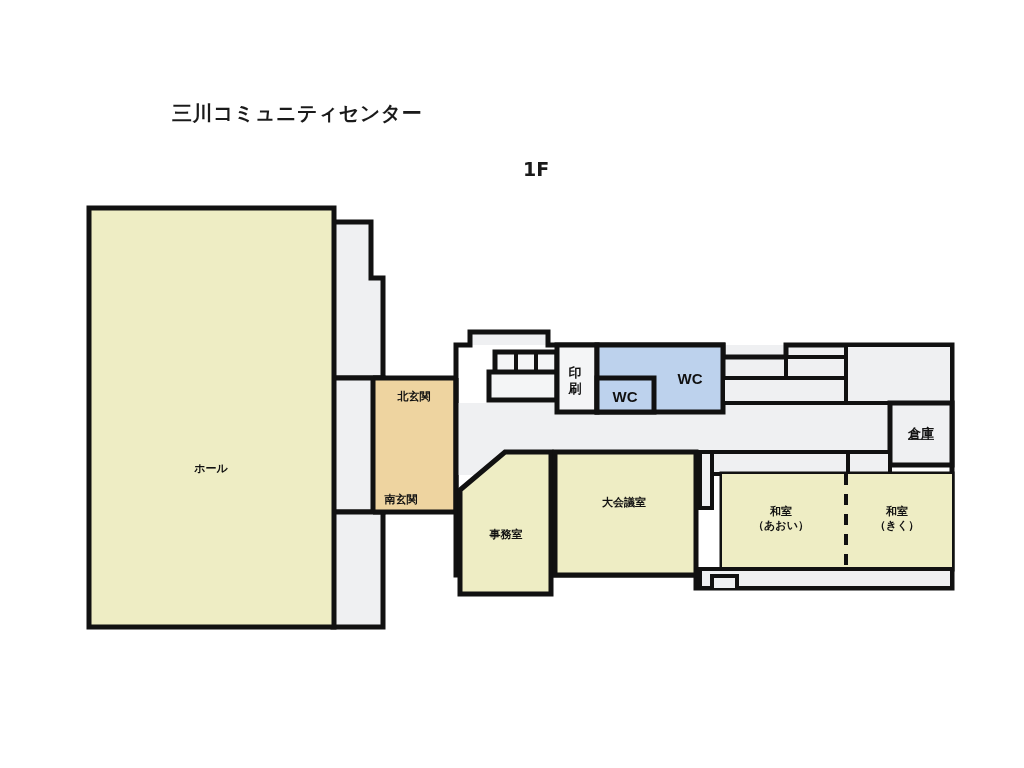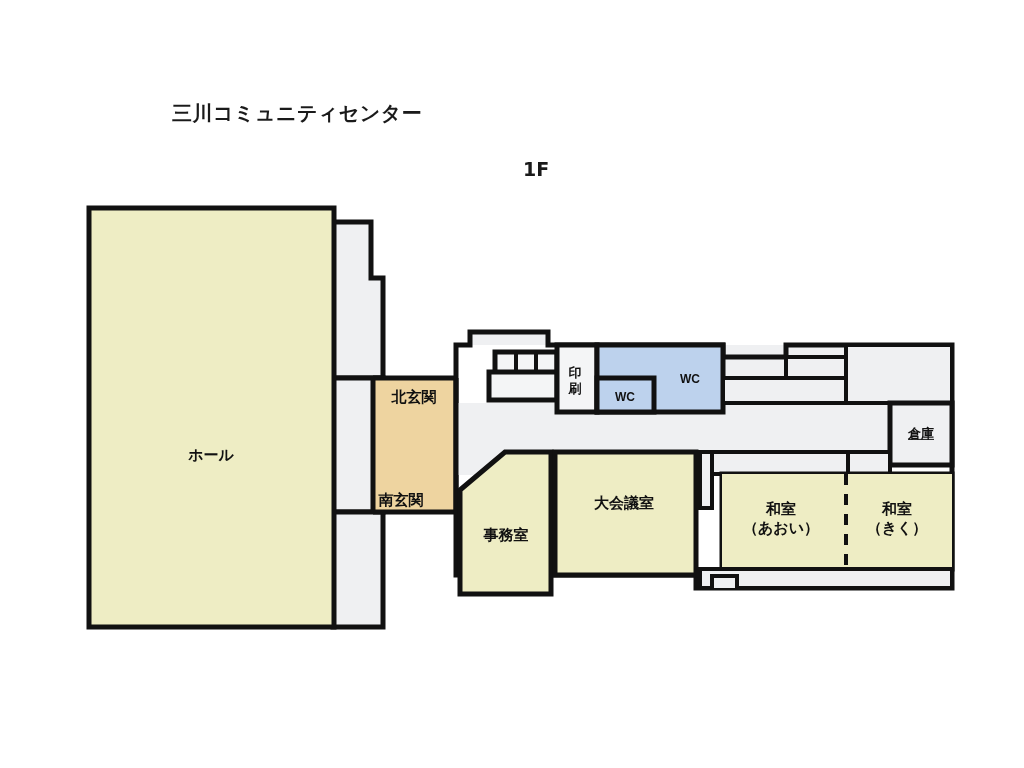--- a/index.html
+++ b/index.html
@@ -41,34 +41,34 @@
   }
   #plan {
     position: absolute;
     left: 0;
     top: 0;
     width: 1024px;
     height: 768px;
   }
   .room-label {
     position: absolute;
-    font-size: 15px;
+    font-size: 11px;
     font-weight: 700;
     color: #111111;
     text-align: center;
     line-height: 1.25;
     white-space: pre;
     transform: translate(-50%, -50%);
     pointer-events: none;
   }
   .room-label.small {
     font-size: 13px;
   }
   .room-label.wc {
-    font-size: 12px;
+    font-size: 15px;
     font-weight: 700;
     font-family: "Liberation Sans", sans-serif;
   }
 </style>
 </head>
 <body>
 
 <div id="page">
 
   <div class="title">三川コミュニティセンター</div>
@@ -141,21 +141,21 @@
     <rect x="846" y="474" width="106" height="95" fill="#eeedc4" stroke="none"></rect>
     <line x1="846" y1="474" x2="846" y2="569" stroke="#111111" stroke-width="4" stroke-dasharray="11 9"></line>
 
     <g>
       <rect x="700" y="569" width="252" height="19" fill="#eff0f2" stroke="#111111" stroke-width="4"></rect>
       <path d="M712 588 L712 576 L737 576 L737 588" fill="#eff0f2" stroke="#111111" stroke-width="4"></path>
     </g>
 
   </svg>
 
-  <div class="room-label" style="left:211px; top:455px;">ホール</div>
+  <div class="room-label" style="left:211px; top:469px;">ホール</div>
 
   <div class="room-label" style="left:414px; top:397px;">北玄関</div>
 
   <div class="room-label" style="left:401px; top:500px;">南玄関</div>
 
   <div class="room-label small" style="left:575px; top:381px;">印
 刷</div>
 
   <div class="room-label wc" style="left:625px; top:397px;">WC</div>
 

